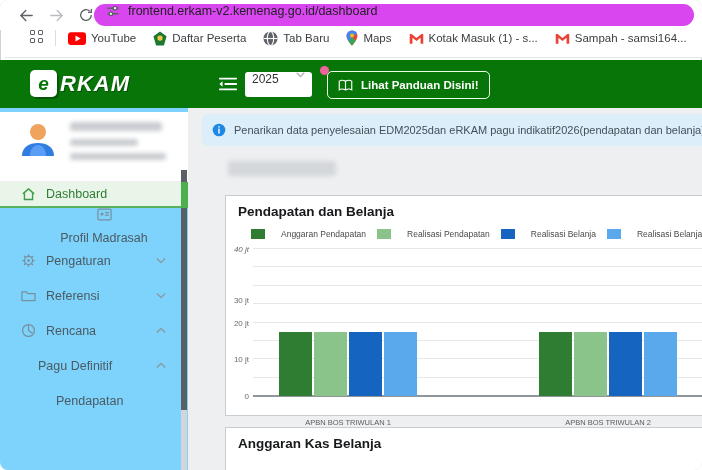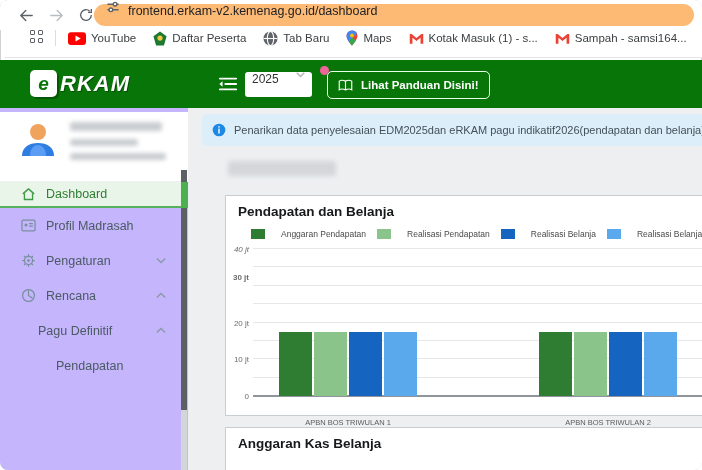--- a/index.html
+++ b/index.html
@@ -8,22 +8,22 @@
   .frame { position:relative; width:702px; height:470px; overflow:hidden;
     border-radius:8px; box-shadow: inset 0 0 0 1px #d2d2d2; background:#fff; }
 
   
   .navbar { position:absolute; left:0; top:0; width:702px; height:30px; background:#fff; }
   .nav-ic { position:absolute; top:5px; width:20px; height:20px; display:flex;
     align-items:center; justify-content:center; font-size:15px; color:#5f6368; }
   .nav-ic svg { display:block; }
   #back { left:16px; } #fwd { left:46px; } #reload { left:76px; }
   .omnibox { position:absolute; left:94px; top:4px; width:600px; height:22px;
-    background:#fdba74; border-radius:12px; display:flex; align-items:flex-end; gap:8px;
-    padding:8px 12px; }
+    background:#d946ef; border-radius:12px; display:flex; align-items:flex-start; gap:8px;
+    padding:0 12px; }
   .omnibox .url { font-size:12.5px; color:#202124; white-space:nowrap; overflow:hidden; }
   .bookmarks { position:absolute; left:5px; top:30px; width:702px; height:28px; background:#fff;
     border-bottom:1px solid #e4e6e8; display:flex; align-items:flex-start; }
   .apps-grid { margin-left:25px; width:13px; height:13px; display:grid;
     grid-template-columns:5px 5px; grid-template-rows:5px 5px; gap:3px; }
   .apps-grid i { border:1.5px solid #5f6368; border-radius:1px; }
   .bm-sep { width:1px; height:16px; background:#dadce0; margin:0 12px 0 12px; }
   .bm-list { display:flex; align-items:center; gap:17px; overflow:hidden; }
   .bm { display:flex; align-items:center; gap:5px; white-space:nowrap; }
   .bm .lbl { font-size:11.5px; color:#3c4043; }
@@ -42,21 +42,21 @@
     border-radius:3px; display:flex; justify-content:space-between; padding:0 7px;
     font-size:12px; color:#333; }
   .guide-btn { position:absolute; left:327px; top:11px; height:28px; background:#077507;
     border:1px solid #e8ffe8; border-radius:5px; display:flex; align-items:center; gap:8px;
     padding:0 10px; color:#fff; font-size:11.5px; font-weight:bold; }
   .pink-dot { position:absolute; left:320px; top:6px; width:9px; height:9px; border-radius:50%;
     background:#f0649b; }
 
   
   .content { position:absolute; left:0; top:108px; width:702px; height:362px; background:#edeff1; }
-  .sidebar { position:absolute; left:0; top:0; width:188px; height:362px; background:#c4b5fd; }
+  .sidebar { position:absolute; left:0; top:0; width:188px; height:362px; background:#7dd3fc; }
   .profile { position:absolute; left:0; top:4px; width:188px; height:70px; background:#fff;
     border-bottom:1px solid #f0f0f0; }
   .avatar { position:absolute; left:18px; top:8px; }
   .blurline { position:absolute; background:#c9ccd0; border-radius:3px; filter:blur(2px); }
   .menu { position:absolute; left:0; top:74px; width:188px; }
   .menu-item { position:relative; height:35px; display:flex; align-items:center; gap:10px;
     font-size:12.5px; color:#4b5a63; }
   .menu-item .mi-icon { width:16px; display:flex; justify-content:center; }
   .menu-item .chev { position:absolute; right:22px; top:14px; }
   .menu-item.active { background:#e9f5e9; color:#2e7d32; border-bottom:2px solid #58b15c; height:26px; }
@@ -245,39 +245,52 @@
       <nav class="menu" id="menu">
           <div class="menu-item active" style="padding-left: 20px;">
             <span class="mi-icon">
               <svg width="15" height="15" viewBox="0 0 24 24">
                 <path d="M3 11L12 3l9 8" fill="none" stroke="#3f9c46" stroke-width="2.2" stroke-linejoin="round"></path>
                 <path d="M5.5 10v10h13V10" fill="none" stroke="#3f9c46" stroke-width="2.2"></path>
               </svg>
             </span>
             <span>Dashboard</span>
           </div>
-          <div class="menu-item" style="padding-left: 20px;">
+          <div class="menu-item" style="padding-left: 20px; flex-direction: column;">
             <span class="mi-icon">
               <svg width="15" height="13" viewBox="0 0 24 20">
                 <rect x="1.5" y="1.5" width="21" height="17" rx="2" fill="none" stroke="#78909c" stroke-width="2"></rect>
                 <circle cx="8" cy="9" r="2.4" fill="#78909c"></circle>
                 <path d="M13 7h6M13 11h6" stroke="#78909c" stroke-width="1.8"></path>
               </svg>
             </span>
             <span>Profil Madrasah</span>
           </div>
           <div class="menu-item" style="padding-left: 20px;">
             <span class="mi-icon">
               <svg width="15" height="15" viewBox="0 0 24 24">
                 <circle cx="12" cy="12" r="6.5" fill="none" stroke="#78909c" stroke-width="2"></circle>
                 <circle cx="12" cy="12" r="2.2" fill="#78909c"></circle>
                 <path d="M12 2v4M12 18v4M2 12h4M18 12h4M4.9 4.9l2.8 2.8M16.3 16.3l2.8 2.8M19.1 4.9l-2.8 2.8M7.7 16.3l-2.8 2.8" stroke="#78909c" stroke-width="2"></path>
               </svg>
             </span>
             <span>Pengaturan</span>
+            <span class="chev">
+              <svg class="chev-svg" width="10" height="7" viewBox="0 0 12 8">
+                <path d="M1 1.5l5 5 5-5" fill="none" stroke="#8a9aa3" stroke-width="1.6"></path>
+              </svg>
+            </span>
+          </div>
+          <div class="menu-item" style="padding-left: 20px;">
+            <span class="mi-icon">
+              <svg width="15" height="13" viewBox="0 0 24 20">
+                <path d="M1.5 4h7l2.5 3h11.5v11H1.5z" fill="none" stroke="#78909c" stroke-width="2" stroke-linejoin="round"></path>
+              </svg>
+            </span>
+            <span>Referensi</span>
             <span class="chev">
               <svg class="chev-svg" width="10" height="7" viewBox="0 0 12 8">
                 <path d="M1 1.5l5 5 5-5" fill="none" stroke="#8a9aa3" stroke-width="1.6"></path>
               </svg>
             </span>
           </div>
           <div class="menu-item" style="padding-left: 20px;">
             <span class="mi-icon">
               <svg width="15" height="15" viewBox="0 0 24 24">
                 <circle cx="12" cy="12" r="9.5" fill="none" stroke="#78909c" stroke-width="2"></circle>
@@ -359,21 +372,21 @@
             <div class="bar" style="left: 131px; height: 64.3125px; background: rgb(90, 169, 236);"></div>
             <div class="bar" style="left: 286px; height: 64.3125px; background: rgb(46, 125, 50);"></div>
             <div class="bar" style="left: 321px; height: 64.3125px; background: rgb(139, 196, 139);"></div>
             <div class="bar" style="left: 356px; height: 64.3125px; background: rgb(21, 101, 192);"></div>
             <div class="bar" style="left: 391px; height: 64.3125px; background: rgb(90, 169, 236);"></div>
           </div>
         <div id="yticks">
             <div class="ytick" style="top: 196px;">0</div>
             <div class="ytick" style="top: 159.25px;">10 jt</div>
             <div class="ytick" style="top: 122.5px;">20 jt</div>
-            <div class="ytick" style="top: 77px; font-weight: bold;">30 jt</div>
+            <div class="ytick" style="top: 100px;">30 jt</div>
             <div class="ytick" style="top: 49px; font-style: italic;">40 jt</div>
           </div>
         <div id="xlabels">
             <div class="xlabel" style="left: 22px;">APBN BOS TRIWULAN 1</div>
             <div class="xlabel" style="left: 282px;">APBN BOS TRIWULAN 2</div>
           </div>
       </section>
 
       <section class="card card-kas">
         <h2 class="card-title">Anggaran Kas Belanja</h2>

